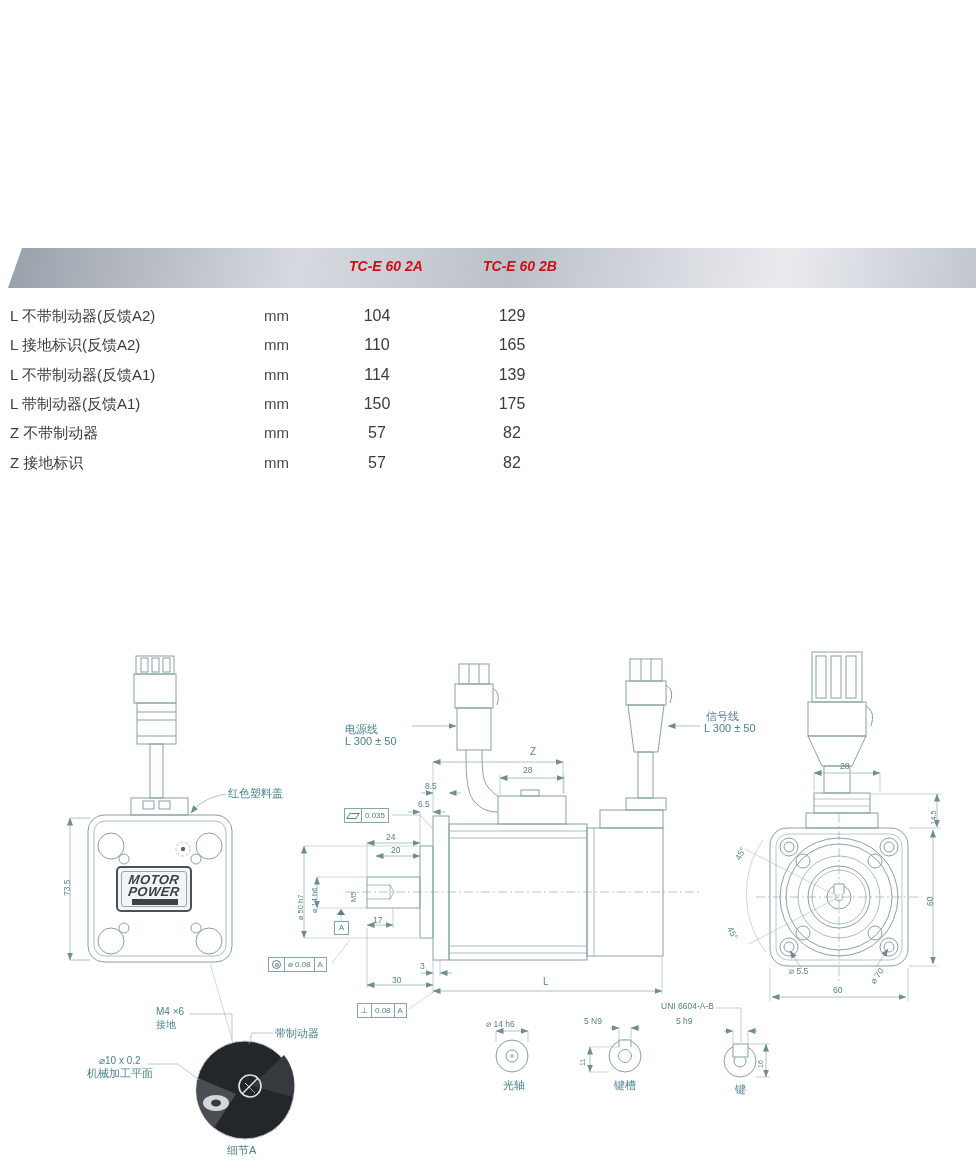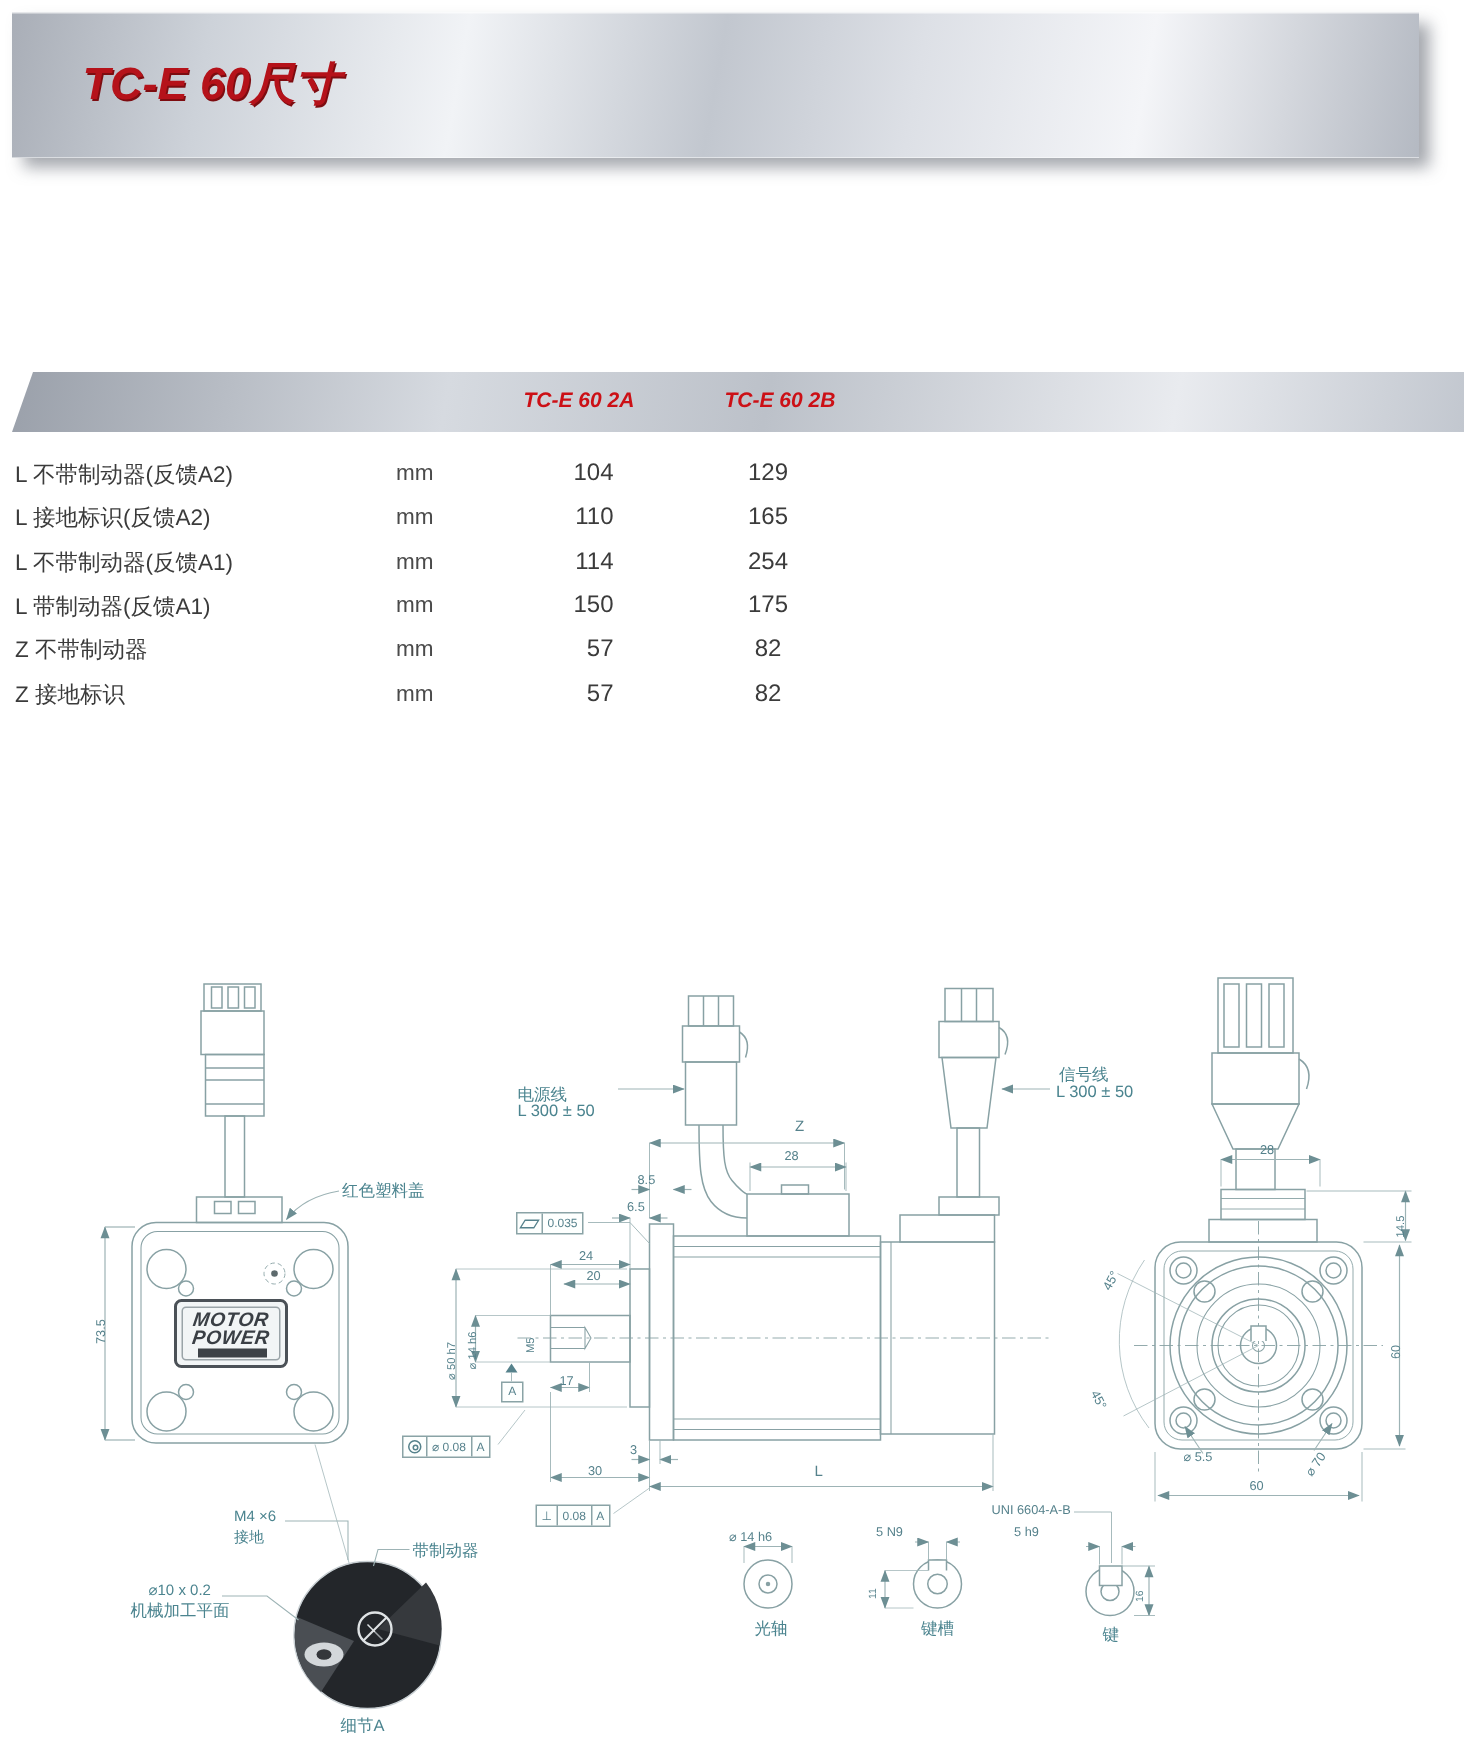--- a/index.html
+++ b/index.html
@@ -13,21 +13,21 @@
     font-weight:800;letter-spacing:0;color:#b5121a;text-shadow:1px 1px 0 #7d0c10;}
   
   .thead-bar{position:absolute;left:8px;top:248px;width:968px;height:40px;
     background:linear-gradient(100deg,#9aa0aa 0%,#d6dae0 30%,#bcc1c9 52%,#e9ebef 80%,#c2c7cf 100%);
     clip-path:polygon(14px 0,100% 0,100% 100%,0 100%);}
   .col-h{position:absolute;top:258px;font-size:14px;font-style:italic;font-weight:800;color:#cc1016;}
   .col-h.a{left:349px;} .col-h.b{left:483px;}
   .trow{position:absolute;left:0;width:976px;height:22px;font-size:15px;color:#3b3b3b;}
   .trow .rl{position:absolute;left:10px;white-space:nowrap;}
   .trow .ru{position:absolute;left:264px;color:#4a4a4a;}
-  .trow .va{position:absolute;left:345px;width:64px;text-align:right;font-size:16px;}
+  .trow .va{position:absolute;left:345px;width:64px;text-align:center;font-size:16px;}
   .trow .vb{position:absolute;left:480px;width:64px;text-align:center;font-size:16px;}
   
   .lbl{position:absolute;white-space:nowrap;color:#4b848f;}
   .dim{font-size:8.5px;color:#56828c;}
   .dm10{font-size:10px;}
   .cn{font-size:11px;}
   .cn10{font-size:10px;}
   .rot{transform:rotate(-90deg);transform-origin:0 0;}
   .fcf{position:absolute;display:flex;align-items:center;border:1px solid #8aa3a6;background:#fdfffe;
        font-size:8px;color:#56828c;height:13px;}
@@ -46,23 +46,20 @@
        font-size:13px;line-height:12px;color:#3a3f45;transform:skewX(-8deg);letter-spacing:.5px;}
   .logo-txt.t1{top:6px;} .logo-txt.t2{top:18px;}
   .logo-bar{position:absolute;left:14px;bottom:5px;width:46px;height:6px;background:#3d4247;}
   svg.draw{position:absolute;left:0;top:0;pointer-events:none;}
 </style>
 </head>
 <body>
 
 <div class="page">
 
-  <div class="banner">
-    <h1>TC-E 60尺寸</h1>
-  </div>
 
   <div class="thead-bar"></div>
   <div class="col-h a">TC-E 60 2A</div>
   <div class="col-h b">TC-E 60 2B</div>
 
   <div class="trow" style="top:307px">
     <span class="rl">L 不带制动器(反馈A2)</span>
     <span class="ru">mm</span>
     <span class="va">104</span>
     <span class="vb">129</span>
@@ -70,21 +67,21 @@
   <div class="trow" style="top:336px">
     <span class="rl">L 接地标识(反馈A2)</span>
     <span class="ru">mm</span>
     <span class="va">110</span>
     <span class="vb">165</span>
   </div>
   <div class="trow" style="top:366px">
     <span class="rl">L 不带制动器(反馈A1)</span>
     <span class="ru">mm</span>
     <span class="va">114</span>
-    <span class="vb">254</span>
+    <span class="vb">139</span>
   </div>
   <div class="trow" style="top:395px">
     <span class="rl">L 带制动器(反馈A1)</span>
     <span class="ru">mm</span>
     <span class="va">150</span>
     <span class="vb">175</span>
   </div>
   <div class="trow" style="top:424px">
     <span class="rl">Z 不带制动器</span>
     <span class="ru">mm</span>

